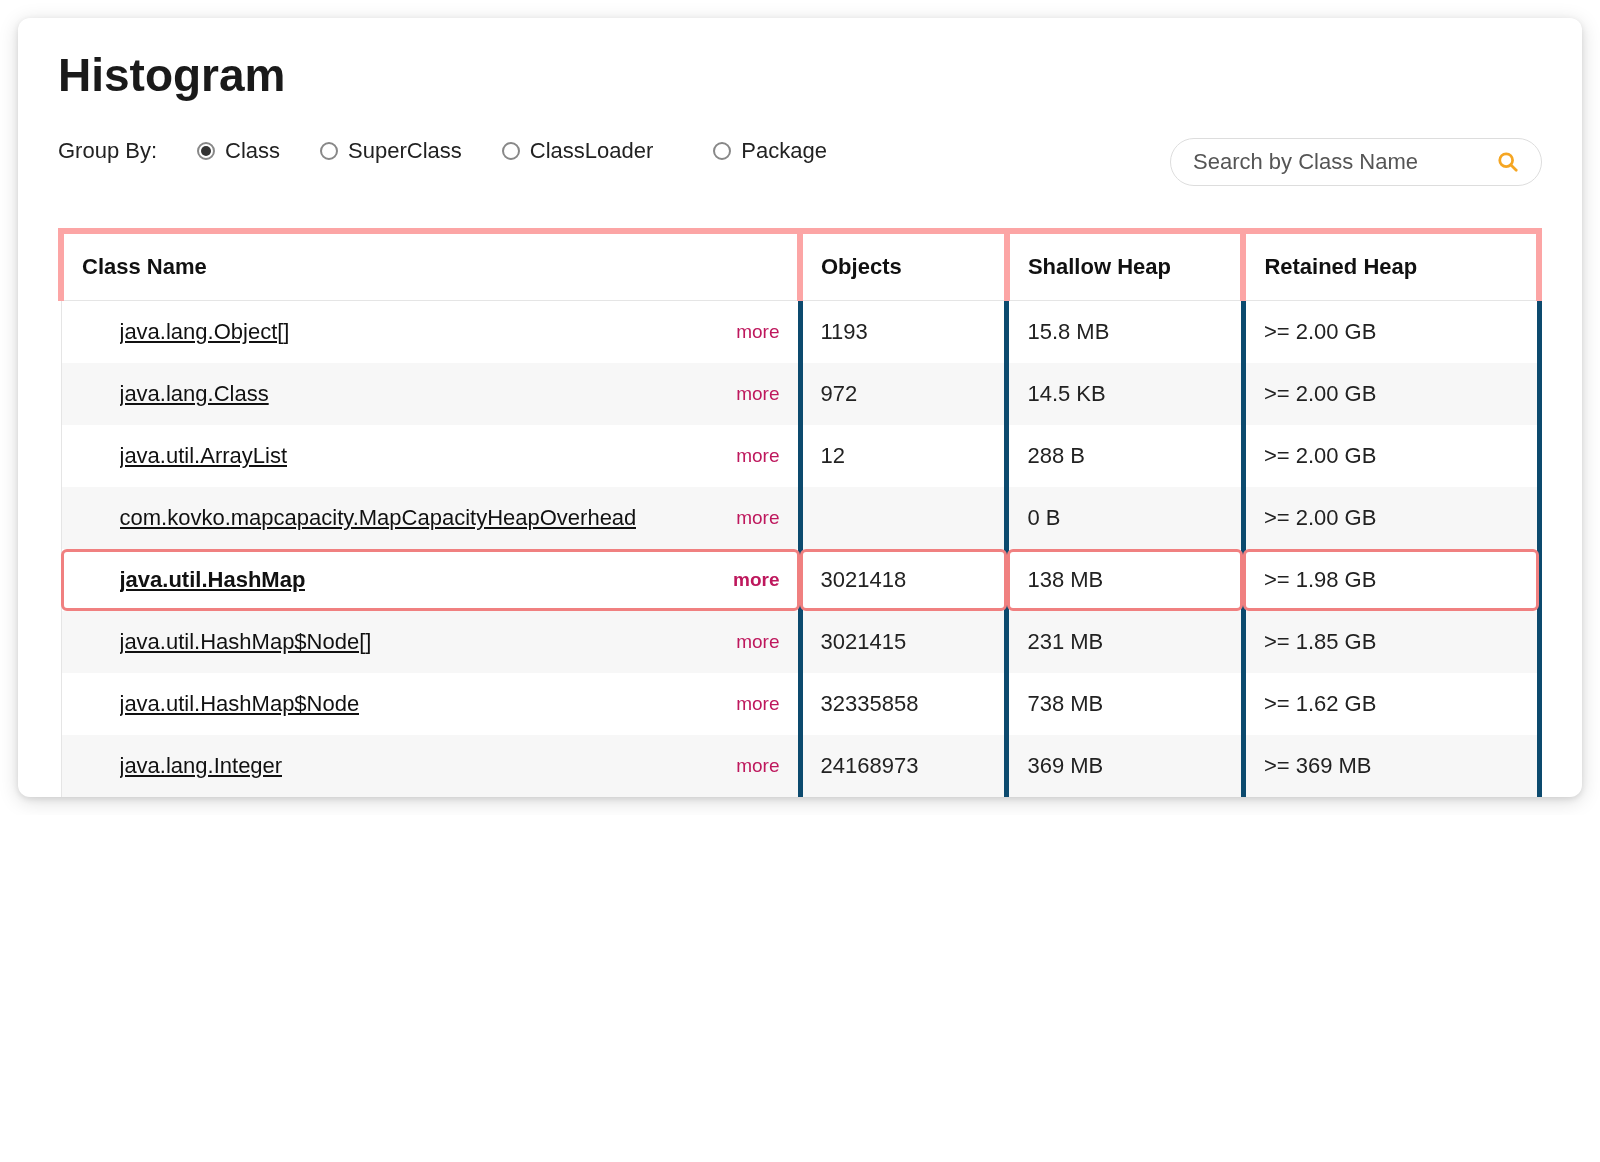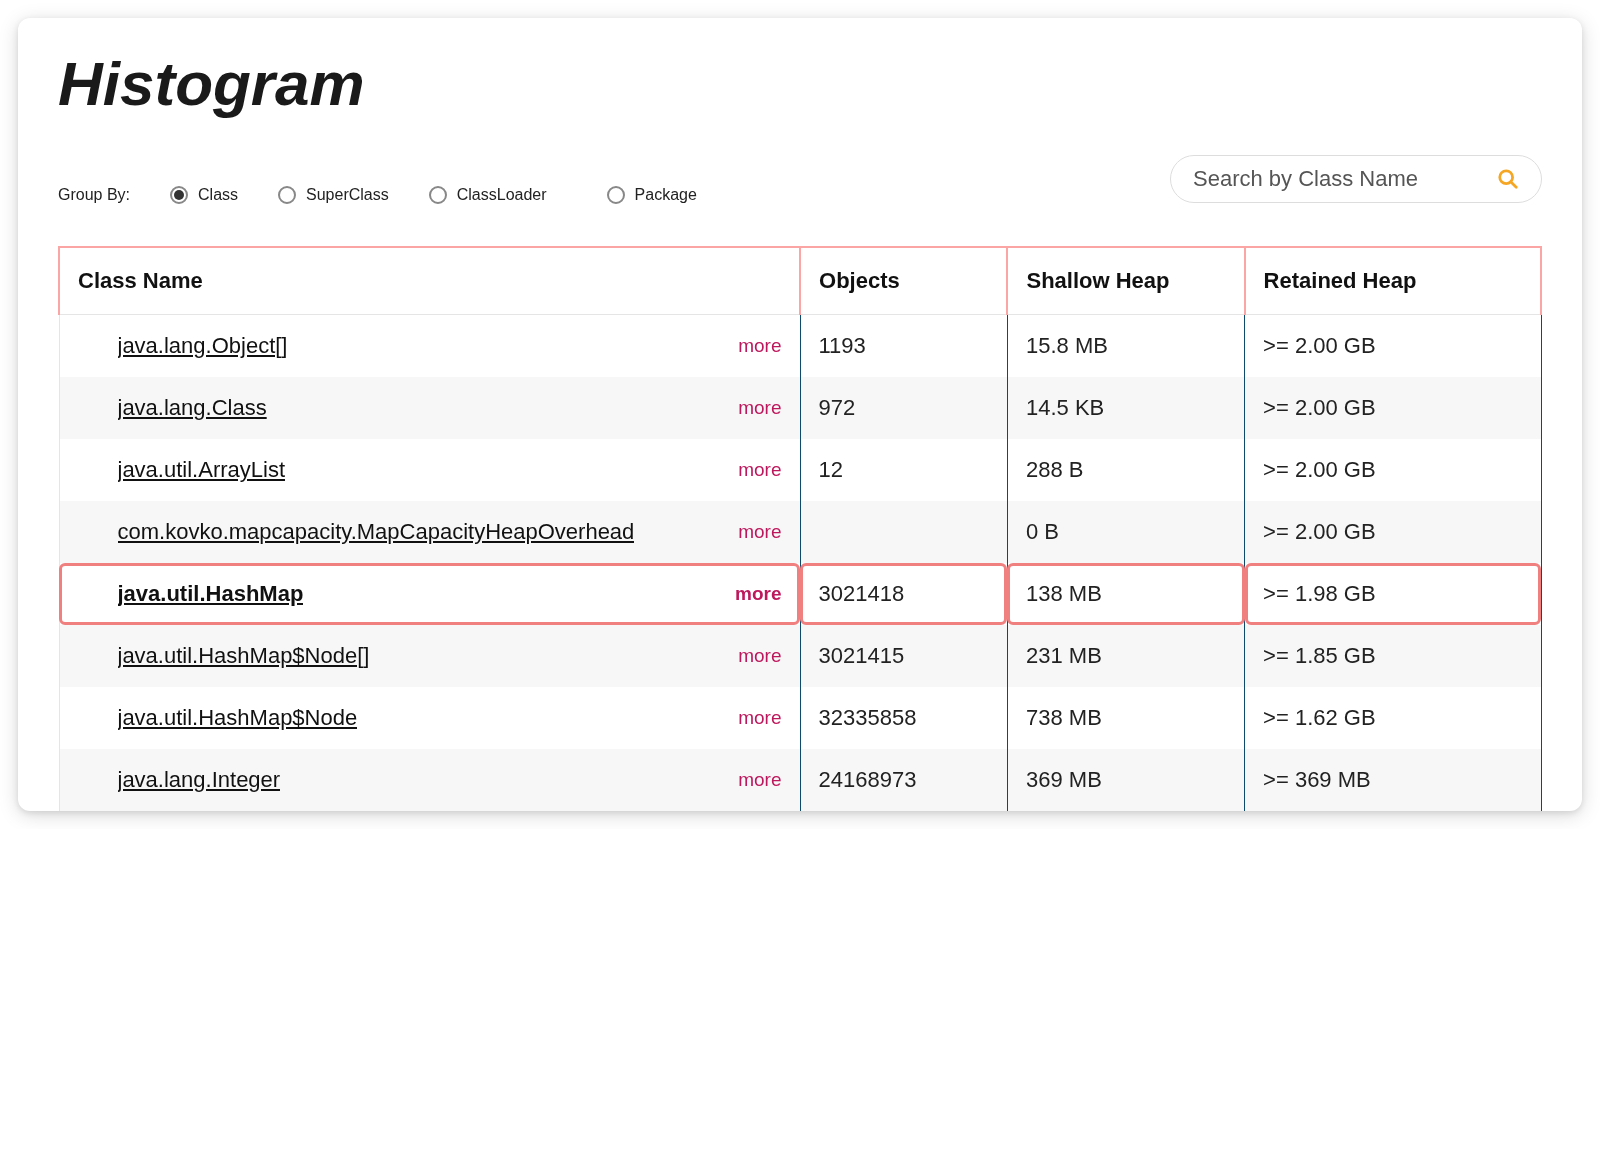--- a/index.html
+++ b/index.html
@@ -10,41 +10,39 @@
     }
     .card {
       background: #fff;
       border-radius: 12px;
       box-shadow: 0 4px 20px rgba(0,0,0,0.15), 0 2px 6px rgba(0,0,0,0.1);
       padding: 30px 40px 0 40px;
       width: 100%;
       overflow: hidden;
     }
     .title {
-      font-size: 62px;
+      font-size: 46px;
       font-weight: 700;
       color: #1a1a1a;
       margin-bottom: 36px;
-      font-style: italic;
     }
     .controls-row {
       display: flex;
       align-items: flex-start;
       justify-content: space-between;
       margin-bottom: 42px;
     }
     .group-by {
       display: flex;
       flex-wrap: wrap;
       align-items: flex-start;
       gap: 12px 40px;
-      font-size: 16px;
+      font-size: 22px;
       color: #222;
       max-width: 800px;
-      margin-top: 31px;
     }
     .group-by-label { font-weight: 400; }
     .radio-item {
       display: inline-flex;
       align-items: center;
       gap: 10px;
       cursor: pointer;
     }
     .radio-circle {
       width: 18px;
@@ -91,31 +89,31 @@
       width: 100%;
       border-collapse: collapse;
       table-layout: fixed;
     }
     thead th {
       text-align: left;
       font-size: 22px;
       font-weight: 700;
       color: #111;
       padding: 20px 18px;
-      border: 2px solid #fca5a5;
+      border: 6px solid #fca5a5;
       border-bottom: 1px solid #e5e5e5;
       background: #fff;
       vertical-align: middle;
     }
     tbody td {
       font-size: 22px;
       color: #222;
       padding: 18px 18px;
       border-left: 1px solid #e5e5e5;
-      border-right: 1px solid #0c4a6e;
+      border-right: 5px solid #0c4a6e;
       vertical-align: middle;
     }
     tbody tr:nth-child(even) td { background: #f7f7f7; }
     tbody tr:nth-child(odd) td { background: #fff; }
     tbody tr.highlighted td {
       outline: 3px solid #f08080;
       outline-offset: -3px;
       background: #fff !important;
       border-radius: 6px;
     }

